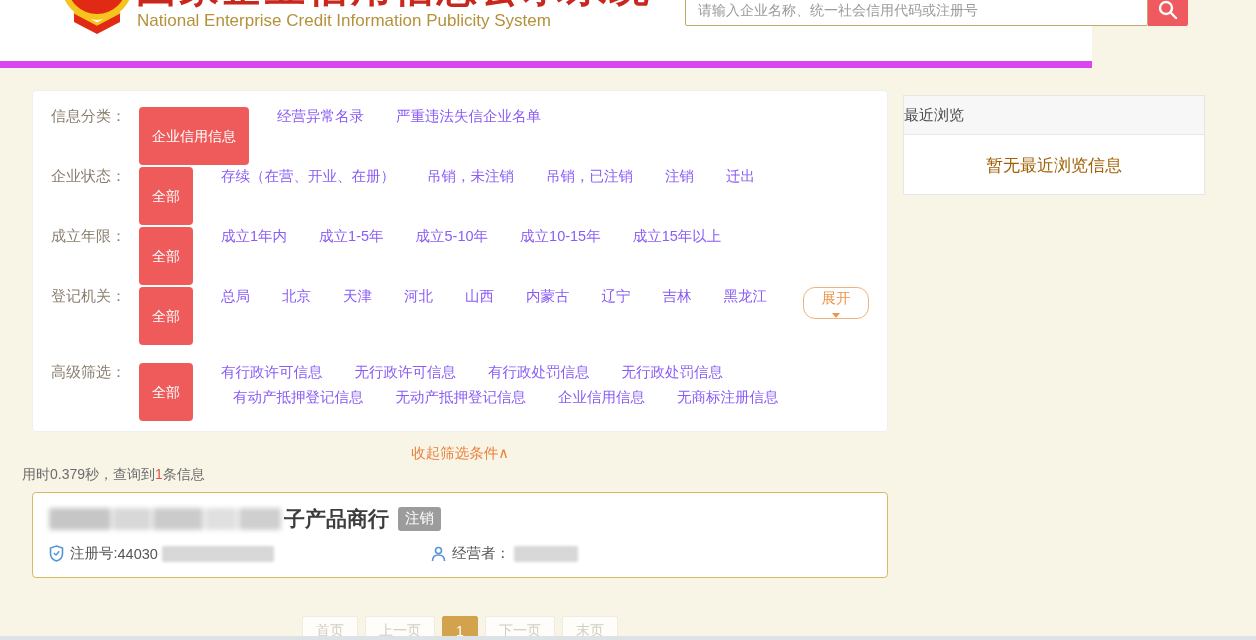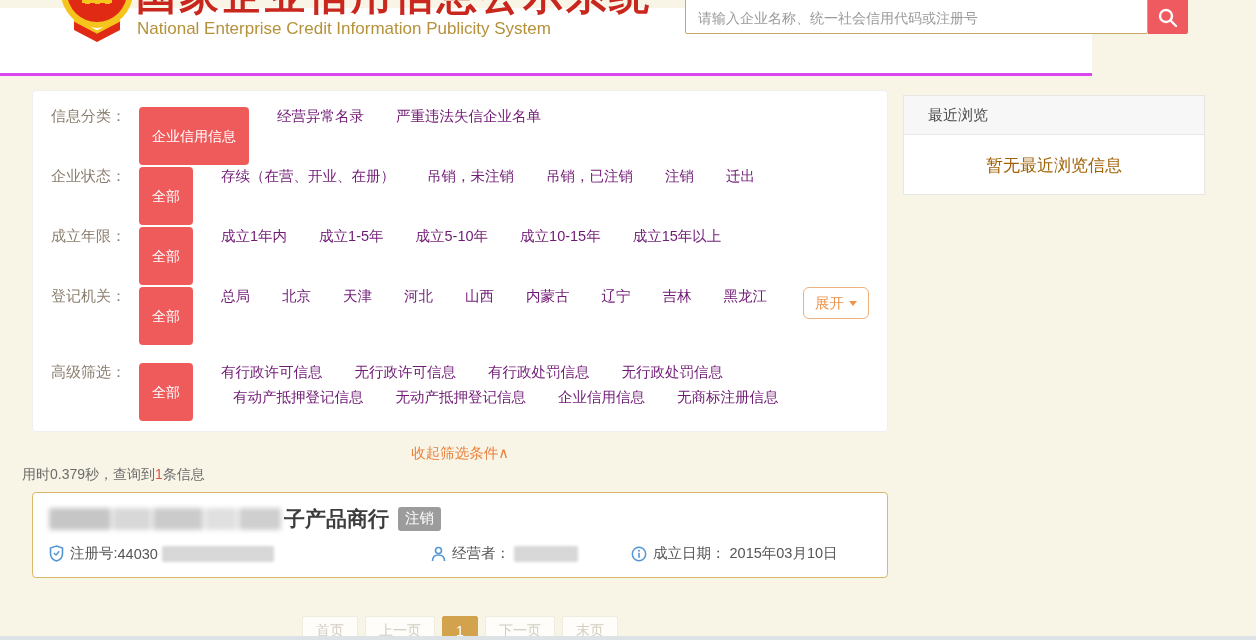--- a/index.html
+++ b/index.html
@@ -1,21 +1,21 @@
 <!DOCTYPE html>
 <html><head>
 <meta charset="utf-8">
 <style>
   * { margin:0; padding:0; box-sizing:border-box; }
   html,body { width:1256px; height:640px; overflow:hidden;
     font-family:"Liberation Sans","DejaVu Sans",sans-serif; background:#f8f4e6; }
 
   
   .header { position:absolute; left:0; top:0; width:1092px; height:68px;
-    background:#ffffff; border-bottom:3px solid #d946ef;margin-top:8px; }
+    background:#ffffff; border-bottom:7px solid #d946ef; }
   .emblem { position:absolute; left:62px; top:-58px; width:70px; height:92px; }
   .title-cn { position:absolute; left:136px; top:-33px; font-size:40px; font-weight:bold;
     color:#c9261d; letter-spacing:3px; white-space:nowrap; line-height:1; }
   .title-en { position:absolute; left:137px; top:11px; font-size:17px;
     color:#b4913a; white-space:nowrap; }
   .search-input { position:absolute; left:685px; top:-19px; width:463px; height:45px;
     border:1px solid #c9a96a; border-radius:2px; padding:16px 12px 4px 12px;
     font-size:14px; color:#333; outline:none; background:#fff; }
   .search-input::placeholder { color:#9a9a9a; }
   .search-btn { position:absolute; left:1148px; top:-19px; width:40px; height:45px;
@@ -24,25 +24,25 @@
 
   
   .filter-panel { position:absolute; left:32px; top:90px; width:856px; height:342px;
     background:#ffffff; border:1px solid #efefef; border-radius:4px; }
   .f-row { position:absolute; left:18px; right:18px; height:34px;
     display:flex; align-items:flex-start; }
   .f-label { width:88px; flex:0 0 88px; font-size:15px; color:#8a7e6e; }
   .pill { background:#ef5a5a; color:#ffffff; font-size:14px; padding:22px 13px;
     border-radius:4px; line-height:1; cursor:pointer; white-space:nowrap; }
   .opts { display:flex; align-items:center; gap:32px; margin-left:28px; }
-  .opts .opt { font-size:14.5px; color:#701a75; cursor:pointer; white-space:nowrap; }
+  .opts .opt { font-size:14.5px; color:#8b5cf6; cursor:pointer; white-space:nowrap; }
   .row6-spacer { width:170px; flex:0 0 170px; }
   .expand-btn { margin-left:auto; width:66px; height:32px; background:#fff;
-    border:1px solid #f0b27e; border-radius:6px; color:#ed954d; font-size:14.5px;
-    cursor:pointer; display:flex; align-items:center; justify-content:center; gap:5px; }
+    border:1px solid #f0b27e; border-radius:12px; color:#ed954d; font-size:14.5px;
+    cursor:pointer; display:flex; align-items:center; justify-content:center; gap:5px;flex-direction:column; }
   .caret-down { width:0; height:0; border-left:4px solid transparent;
     border-right:4px solid transparent; border-top:5px solid #ed954d; display:inline-block; }
 
   .collapse-link { position:absolute; left:32px; top:444px; width:856px; text-align:center;
     font-size:14.5px; color:#e8823c; cursor:pointer; }
 
   .result-meta { position:absolute; left:22px; top:466px; font-size:14px; color:#6b6b6b; }
   .result-meta .count { color:#e3504a; }
 
   .result-card { position:absolute; left:32px; top:492px; width:856px; height:86px;
@@ -63,21 +63,21 @@
     display:flex; justify-content:center; gap:7px; }
   .pg { height:30px; padding:0 13px; display:flex; align-items:center; justify-content:center;
     background:#fefdfa; border:1px solid #f0ece0; color:#d3cec2; font-size:14px;
     cursor:pointer; border-radius:2px; }
   .pg.active { background:#d2a24c; border-color:#d2a24c; color:#ffffff; }
 
   
   .recent-panel { position:absolute; left:903px; top:95px; width:302px; height:100px;
     background:#ffffff; border:1px solid #e6e6e6; }
   .recent-head { height:39px; background:#f7f7f7; border-bottom:1px solid #e8e8e8;
-    display:flex; align-items:center; padding-left:24px; font-size:15px; color:#4d4d4d; }
+    display:flex; align-items:center; font-size:15px; color:#4d4d4d; }
   .recent-body { height:60px; display:flex; align-items:center; justify-content:center;
     font-size:17px; color:#a16207; }
 
   .footer-strip { position:absolute; left:0; bottom:0; width:1256px; height:4px;
     background:#dde2e7; }
 </style>
 </head>
 <body>
 
 <div class="header">
@@ -215,29 +215,20 @@
 
   <div class="detail" style="left:398px">
     <svg width="15" height="16" viewBox="0 0 15 16">
       <circle cx="7.5" cy="4.5" r="3" fill="none" stroke="#5596d6" stroke-width="1.6"></circle>
       <path d="M1.5 15 C1.5 10.5 4 9 7.5 9 C11 9 13.5 10.5 13.5 15" fill="none" stroke="#5596d6" stroke-width="1.6"></path>
     </svg>
     <span>经营者：</span>
     <span class="blur-sm" style="width:64px"></span>
   </div>
 
-  <div class="detail" style="left:598px">
-    <svg width="16" height="16" viewBox="0 0 16 16">
-      <circle cx="8" cy="8" r="6.7" fill="none" stroke="#5596d6" stroke-width="1.5"></circle>
-      <circle cx="8" cy="4.8" r="1" fill="#5596d6"></circle>
-      <rect x="7.2" y="6.8" width="1.6" height="5" fill="#5596d6"></rect>
-    </svg>
-    <span>成立日期：</span>&nbsp;
-    <span>2015年03月10日</span>
-  </div>
 </div>
 
 <div class="pagination">
   <div class="pg">首页</div>
   <div class="pg">上一页</div>
   <div class="pg active">1</div>
   <div class="pg">下一页</div>
   <div class="pg">末页</div>
 </div>
 

